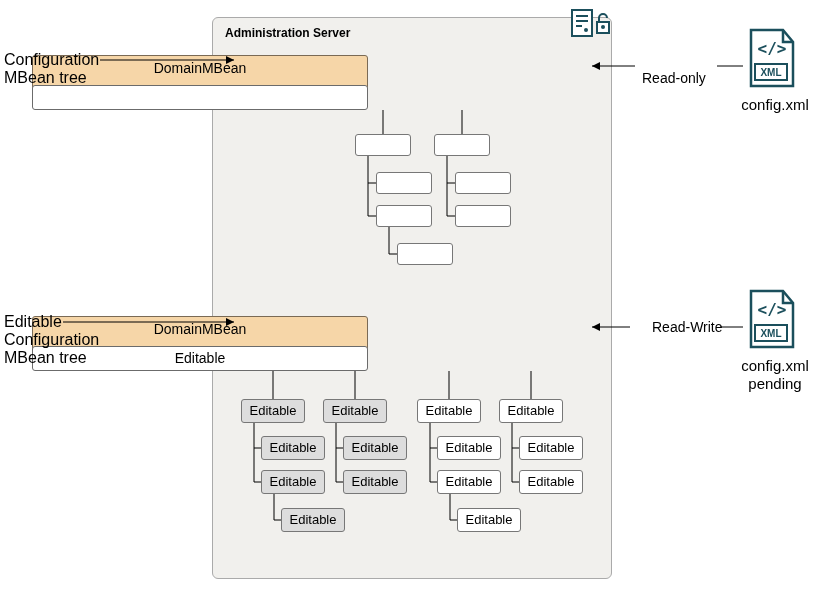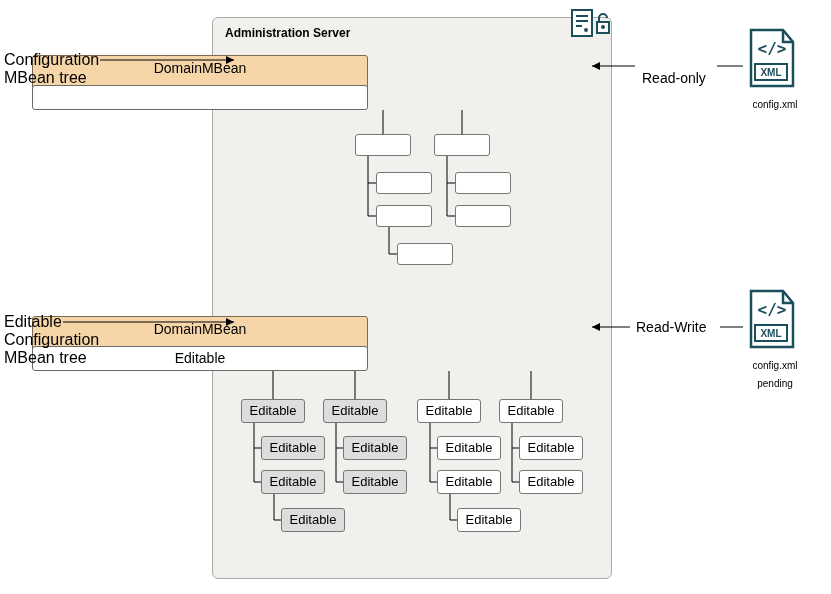--- a/index.html
+++ b/index.html
@@ -91,21 +91,21 @@
     left: 4px;
     font-size: 16px;
     line-height: 18px;
   }
   .label-right {
     position: absolute;
     font-size: 14px;
   }
   .file-caption {
     position: absolute;
-    font-size: 10px;
+    font-size: 15px;
     text-align: center;
     line-height: 18px;
   }
   svg.connector line, svg.connector path {
     stroke: #000;
     stroke-width: 1;
     fill: none;
   }
   svg.connector .arrowhead {
     fill: #000;
@@ -172,21 +172,21 @@
     <span>Configuration</span><br>
     <span>MBean tree</span>
   </div>
   <div class="label-left" style="top:313px;">
     <span>Editable</span><br>
     <span>Configuration</span><br>
     <span>MBean tree</span>
   </div>
 
   <div class="label-right" style="left:642px; top:58px;margin-top:12px;">Read-only</div>
-  <div class="label-right" style="left:636px; top:319px;">Read-Write</div>
+  <div class="label-right" style="left:652px; top:319px;">Read-Write</div>
 
   <div style="position:absolute; left:743px; top:28px;">
     <svg width="56" height="64" viewBox="0 0 56 64">
       <path d="M8 2 H40 L50 14 V58 H8 Z" fill="#fff" stroke="#1b4f5c" stroke-width="2.5"></path>
       <path d="M40 2 V14 H50" fill="none" stroke="#1b4f5c" stroke-width="2.5"></path>
       <text x="29" y="26" font-size="16" text-anchor="middle" fill="#1b4f5c" font-family="monospace" font-weight="bold">&lt;/&gt;</text>
       <rect x="12" y="36" width="32" height="16" fill="#fff" stroke="#1b4f5c" stroke-width="2"></rect>
       <text x="28" y="48" font-size="10" text-anchor="middle" fill="#1b4f5c" font-family="Arial" font-weight="bold">XML</text>
     </svg>
   </div>

